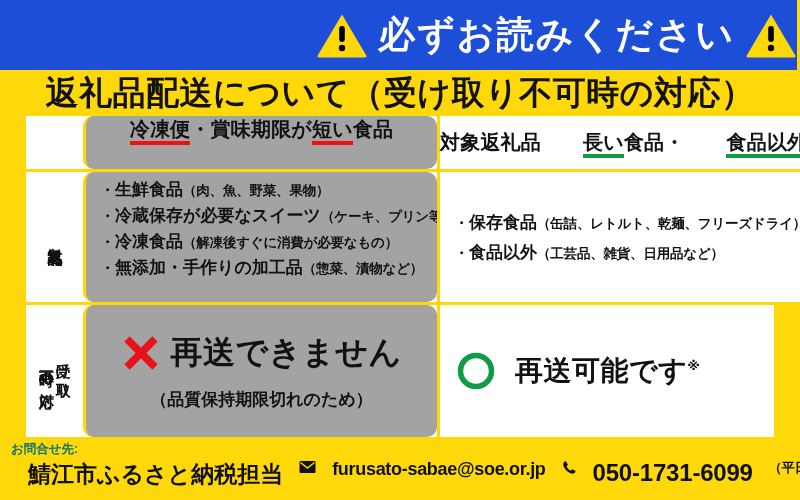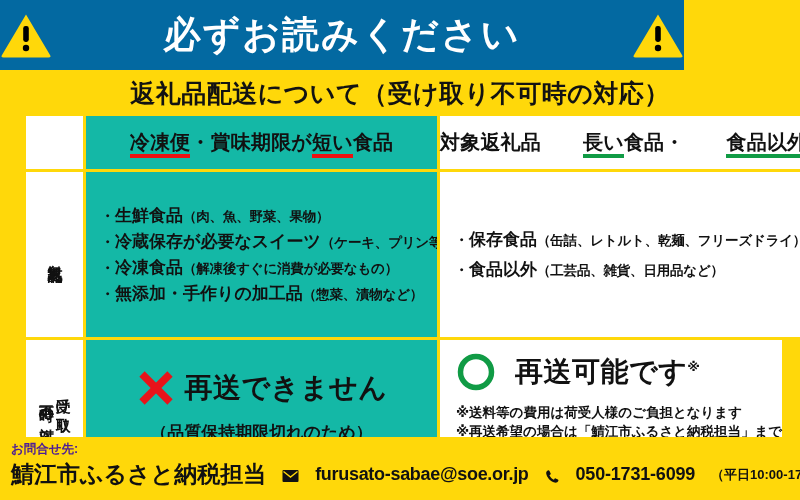--- a/index.html
+++ b/index.html
@@ -17,26 +17,26 @@
     position: relative;
     width: 800px;
     height: 500px;
     background: #FFD80A;
   }
 
   
   .header-bar {
     position: absolute;
     left: 0; top: 0;
-    width: 684px;
+    width: 797px;
     height: 70px;
-    background: #0369a1;
-    display: flex;
-    align-items: center;
-    justify-content: space-between;
+    background: #1d4ed8;
+    display: flex;
+    align-items: center;
+    justify-content: flex-end;
     gap: 10px;
   }
   .warn-tri {
     width: 52px;
     height: 46px;
     flex: 0 0 auto;
     display: block;
   }
   .header-title {
     color: #FFFFFF;
@@ -54,62 +54,62 @@
     left: 0; top: 70px;
     width: 800px;
     height: 46px;
     background: #FFD80A;
     display: flex;
     align-items: center;
     justify-content: center;
   }
   .subtitle-text {
     color: #121212;
-    font-size: 25px;
+    font-size: 33px;
     font-weight: bold;
     letter-spacing: 0.5px;
     white-space: nowrap;
   }
 
   
   .table-wrap {
     position: absolute;
     left: 26px;
     top: 116px;
     width: 748px;
     height: 321px;
     background: #FFFFFF;
     box-sizing: border-box;
   }
   .trow {
     display: flex;
     box-sizing: border-box;
   }
   .trow.header-row { height: 53px; }
-  .trow.body-row   { height: 168px; border-top: 3px solid #FFD80A; }
+  .trow.body-row   { height: 133px; border-top: 3px solid #FFD80A; }
   .trow.resend-row { height: 135px; border-top: 3px solid #FFD80A; }
 
   .cell-label {
     width: 57px;
     flex: 0 0 57px;
     box-sizing: border-box;
     display: flex;
     align-items: center;
     justify-content: center;
     background: #FFFFFF;
   }
   .cell-left {
     flex: 0 0 354px;
     width: 354px;
     box-sizing: border-box;
     border-left: 3px solid #FFD80A;
     display: flex;
-    align-items: center;
-    justify-content: center;
-    background: #14b8a6;
+    justify-content: center;
+    background: #a3a3a3;
+    border-radius: 10px;
   }
   .cell-right {
     flex: 1 1 auto;
     box-sizing: border-box;
     border-left: 3px solid #FFD80A;
     display: flex;
     align-items: center;
     justify-content: center;
     background: #FFFFFF;
   }
@@ -187,21 +187,21 @@
     align-items: center;
     justify-content: center;
     gap: 9px;
   }
   .xmark {
     width: 40px; height: 40px;
     display: block;
     flex: 0 0 auto;
   }
   .resend-no-text {
-    font-size: 28px;
+    font-size: 32px;
     font-weight: bold;
     color: #111;
     white-space: nowrap;
     letter-spacing: 0.5px;
   }
   .resend-sub {
     margin-top: 13px;
     font-size: 17px;
     font-weight: bold;
     color: #111;
@@ -255,50 +255,51 @@
     top: 437px;
     width: 800px;
     height: 63px;
     background: #FFD80A;
     box-sizing: border-box;
     padding: 5px 0 0 11px;
   }
   .footer-label {
     font-size: 12.5px;
     font-weight: bold;
-    color: #4c1d95;
+    color: #0f766e;
     line-height: 1.2;
     margin-bottom: 2px;
   }
   .footer-main {
     display: flex;
-    align-items: center;
+    align-items: flex-start;
     gap: 16px;
     white-space: nowrap;
+    margin-left: 17px;
   }
   .footer-dept {
     font-size: 23px;
     font-weight: bold;
     color: #111;
     letter-spacing: 0px;
   }
   .mail-icon, .phone-icon {
     display: inline-block;
     width: 17px; height: 14px;
     position: relative;
     top: 1px;
   }
   .footer-email {
     font-size: 18px;
     font-weight: bold;
     color: #111;
     letter-spacing: -0.3px;
   }
   .footer-phone {
-    font-size: 18px;
+    font-size: 24px;
     font-weight: bold;
     color: #111;
     letter-spacing: -0.2px;
   }
   .footer-hours {
     font-size: 13px;
     font-weight: bold;
     color: #111;
   }
 </style>
@@ -378,25 +379,20 @@
           <div class="resend-sub">（品質保持期限切れのため）</div>
         </div>
       </div>
       <div class="cell-right">
         <div class="resend-right">
           <div class="resend-yes-row">
             <svg class="circlemark" viewBox="0 0 40 40">
               <circle cx="20" cy="20" r="15.5" fill="none" stroke="#109B45" stroke-width="5.5"></circle>
             </svg>
             <div class="resend-yes-text"><span>再送可能です</span><span class="asterisk">※</span></div>
-          </div>
-          <div class="notes">
-            <div class="note-line">※送料等の費用は荷受人様のご負担となります</div>
-            <div class="note-line">※再送希望の場合は「鯖江市ふるさと納税担当」まで</div>
-            <div class="note-line indent">ご連絡ください</div>
           </div>
         </div>
       </div>
     </div>
 
   </div>
 
   <div class="footer">
     <div class="footer-label">お問合せ先:</div>
     <div class="footer-main">

